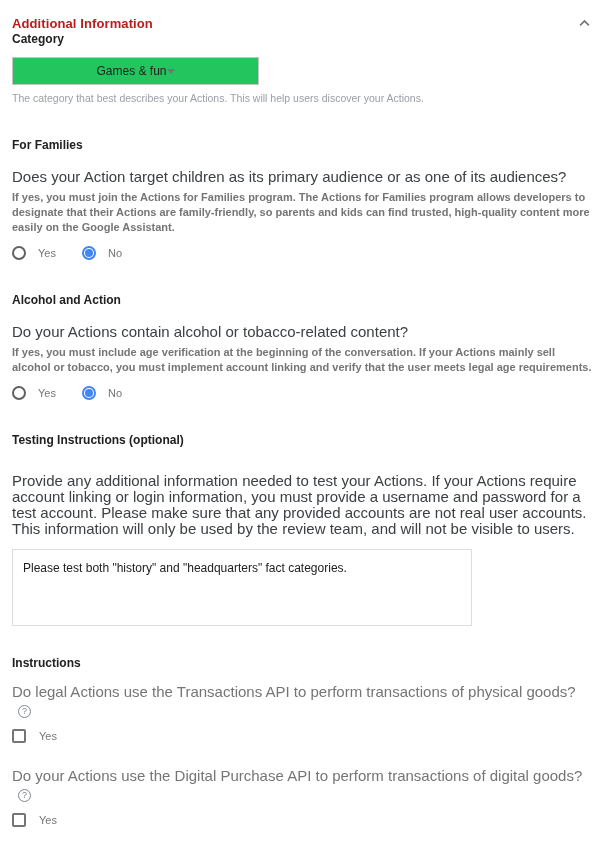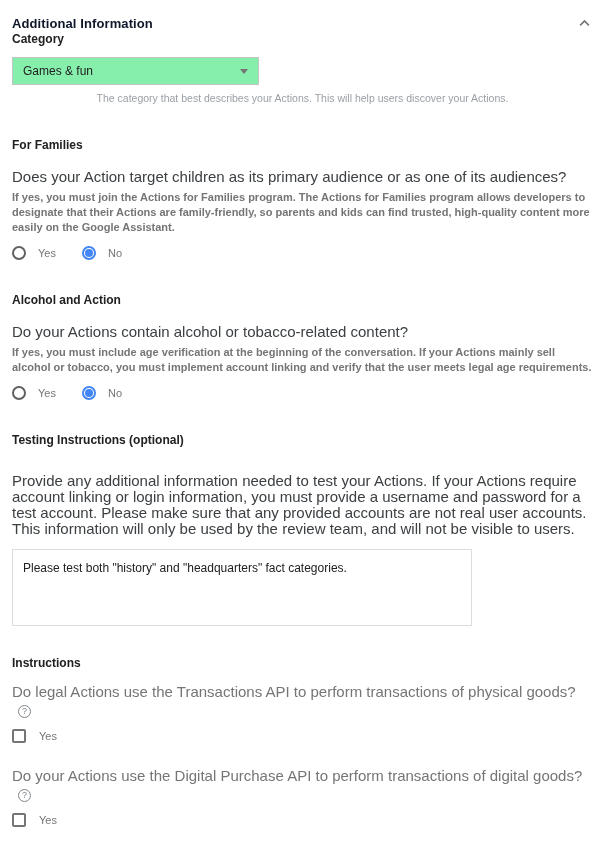--- a/index.html
+++ b/index.html
@@ -6,41 +6,41 @@
   html,body { background:#ffffff; }
   body {
     width:605px; height:841px;
     font-family:"Liberation Sans","DejaVu Sans",sans-serif;
     color:#212121; overflow:hidden;
   }
   .page { width:605px; padding:0 12px; }
 
   
   .panel-header { display:flex; align-items:center; justify-content:space-between; padding-top:15px; }
-  .panel-title { font-size:13px; font-weight:700; color:#0f172a; letter-spacing:.1px; }
+  .panel-title { font-size:13px; font-weight:700; color:#b91c1c; letter-spacing:.1px; }
   .collapse-btn { background:none; border:none; cursor:pointer; padding:2px; display:flex; align-items:center; }
 
   
   .sec-heading { font-size:12px; font-weight:700; color:#212121; }
   .question { font-size:15px; color:#3c4043; line-height:15px; }
   .question.gray { color:#757575; }
   .helper { font-size:11px; color:#757575; line-height:15px; max-width:581px; }
   .helper.light { color:#9aa0a6; font-size:10.5px; }
 
   
   .cat-heading { }
   .select-box {
     margin-top:11px; width:247px; height:28px;
-    border:1px solid #c4c4c4; background:#86efac;
-    display:flex; align-items:center; justify-content:space-between;
+    border:1px solid #c4c4c4; background:#22c55e;
+    display:flex; align-items:center; justify-content:center;
     padding:0 10px; cursor:pointer;
   }
   .select-value { font-size:12px; color:#212121; }
   .caret { width:0; height:0; border-left:4px solid transparent; border-right:4px solid transparent; border-top:5px solid #757575; }
-  .cat-helper { margin-top:6px;text-align:center; }
+  .cat-helper { margin-top:6px; }
 
   
   .ff-heading  { margin-top:32px; }
   .at-heading  { margin-top:33px; }
   .ti-heading  { margin-top:33px; }
   .tr-heading  { margin-top:30px; }
   .mp-heading  { margin-top:30px; }
   .q-mt  { margin-top:17px; }
   .h-mt  { margin-top:6px;font-weight:bold; }
 

